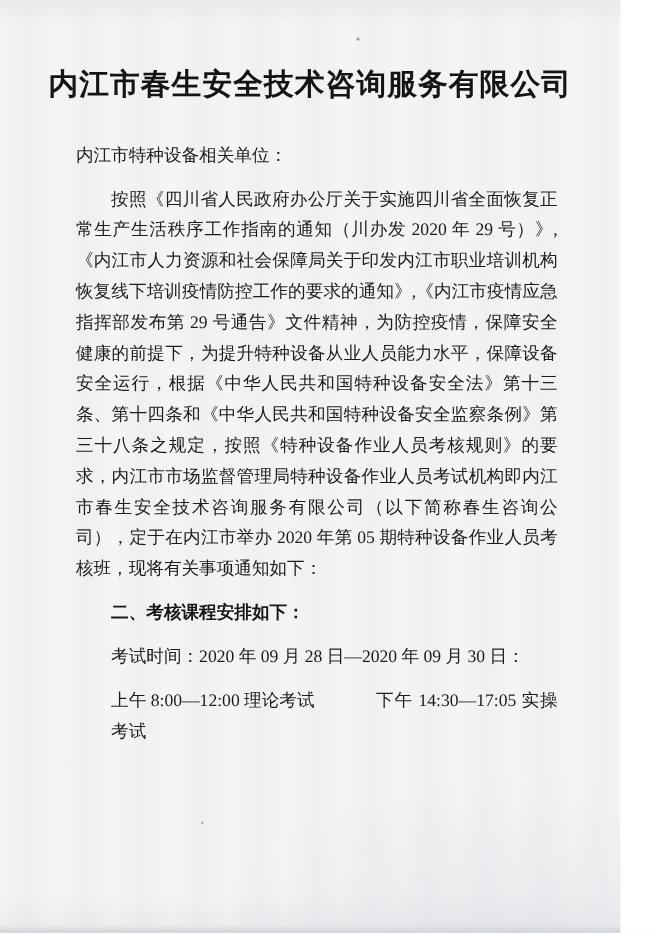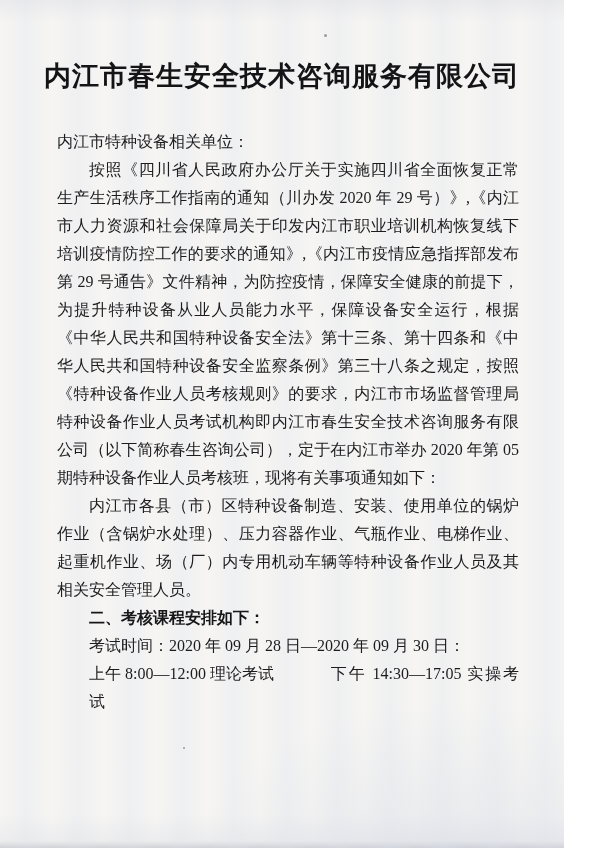--- a/index.html
+++ b/index.html
@@ -59,21 +59,21 @@
     font-weight: bold;
     color: #141417;
   }
   .doc-body {
     margin-top: 32px;
     padding: 0 45px 0 57px;
     font-size: 16px;
     line-height: 28px;
     text-align: justify;
   }
-  .doc-body p { margin: 0; }
+  .doc-body p { margin: 12px; }
   .salutation { text-indent: 0; }
   .para { text-indent: 2em; }
   .section-heading { text-indent: 2em; font-weight: bold; color: #161619; }
   .schedule-line { text-indent: 0; padding-left: 2em; }
   .session-morning { display: inline-block; min-width: 240px; }
   .speck {
     position: absolute;
     border-radius: 50%;
     background: rgba(85,85,92,0.55);
   }
@@ -94,21 +94,20 @@
 
 
 
   <div class="doc-body">
 
     <p class="salutation">内江市特种设备相关单位：</p>
 
     <p class="para">按照《四川省人民政府办公厅关于实施四川省全面恢复正常生产生活秩序工作指南的通知（川办发 2020 年 29 号）》,《内江市人力资源和社会保障局关于印发内江市职业培训机构恢复线下培训疫情防控工作的要求的通知》,《内江市疫情应急指挥部发布第 29 号通告》文件精神，为防控疫情，保障安全健康的前提下，为提升特种设备从业人员能力水平，保障设备安全运行，根据《中华人民共和国特种设备安全法》第十三条、第十四条和《中华人民共和国特种设备安全监察条例》第三十八条之规定，按照《特种设备作业人员考核规则》的要求，内江市市场监督管理局特种设备作业人员考试机构即内江市春生安全技术咨询服务有限公司（以下简称春生咨询公司），定于在内江市举办 2020 年第 05 期特种设备作业人员考核班，现将有关事项通知如下：</p>
 
 
-    <p class="para">内江市各县（市）区特种设备制造、安装、使用单位的锅炉作业（含锅炉水处理）、压力容器作业、气瓶作业、电梯作业、起重机作业、场（厂）内专用机动车辆等特种设备作业人员及其相关安全管理人员。</p>
 
     <p class="section-heading">二、考核课程安排如下：</p>
 
 
     <p class="para">考试时间：2020 年 09 月 28 日—2020 年 09 月 30 日：</p>
 
     <p class="schedule-line">
       <span class="session-morning">上午 8:00—12:00 理论考试</span><span class="session-afternoon">下午 14:30—17:05 实操考试</span>
     </p>
 

